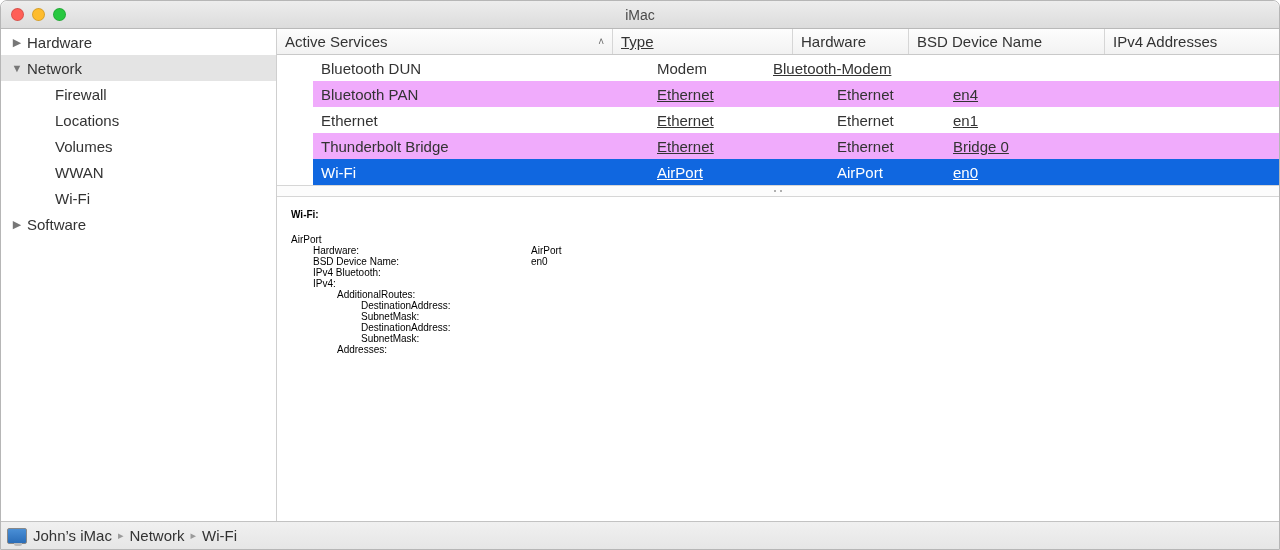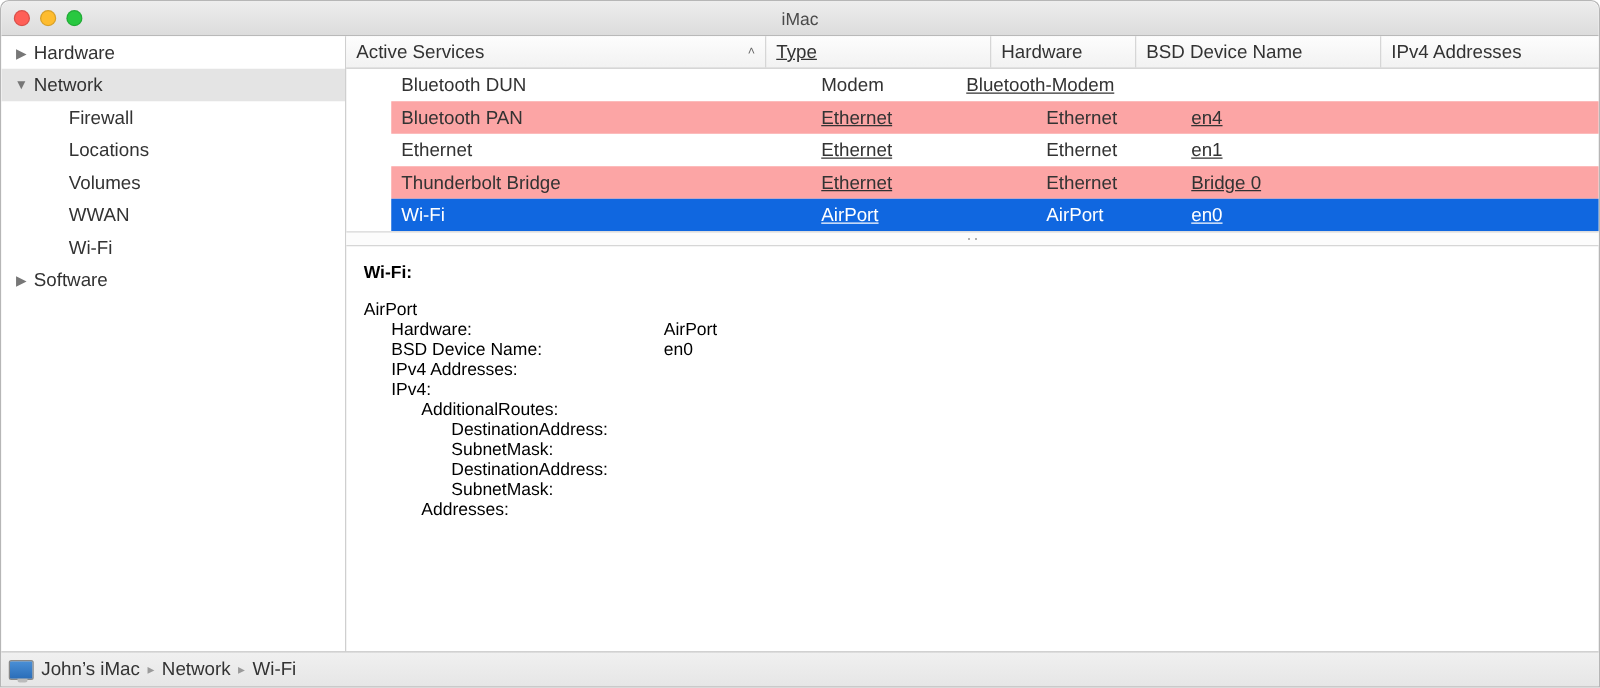--- a/index.html
+++ b/index.html
@@ -109,21 +109,21 @@
     
     .tbody { }
     .trow {
       display: flex;
       height: 26px;
       align-items: center;
       font-size: 15px;
       color: #333;
       margin-left: 36px;
     }
-    .trow.alt { background: #fca5a5; }
+    .trow.alt { background: #f0abfc; }
     .trow.selected { background: #1067e0; color: #fff; }
     .td { padding: 0 8px; white-space: nowrap; overflow: hidden; }
     .td.col-service { width: 336px; }
     .td.col-type { width: 180px; }
     .td.col-hw { width: 116px; }
     .td.col-bsd { width: 196px; text-decoration: underline; }
     .td.col-ipv4 { flex: 1; }
 
     
     .splitter {
@@ -140,21 +140,21 @@
       width: 10px; height: 4px;
       background: radial-gradient(circle at 2px 2px, #b0b0b0 1px, transparent 1px),
                   radial-gradient(circle at 8px 2px, #b0b0b0 1px, transparent 1px);
     }
 
     
     .detail {
       flex: 1;
       overflow-y: auto;
       padding: 12px 14px 6px 14px;
-      font-size: 14px;
+      font-size: 10px;
       color: #000;
       font-family: "Helvetica Neue", Helvetica, Arial, sans-serif;
     }
     .detail-title { font-weight: bold; margin-bottom: 14px; }
     .kv-row { display: flex; }
     .kv-key { width: 240px; padding-left: 22px; }
     .kv-val { }
     .nested1 { padding-left: 46px; }
     .nested2 { padding-left: 70px; }
 
@@ -301,21 +301,21 @@
       </div>
       <div class="kv-row">
         <div class="kv-key">Hardware:</div>
         <div class="kv-val">AirPort</div>
       </div>
       <div class="kv-row">
         <div class="kv-key">BSD Device Name:</div>
         <div class="kv-val">en0</div>
       </div>
       <div class="kv-row">
-        <div class="kv-key">IPv4 Addresses:</div>
+        <div class="kv-key">IPv4 Bluetooth:</div>
         <div class="kv-val"></div>
       </div>
       <div class="kv-row">
         <div class="kv-key">IPv4:</div>
         <div class="kv-val"></div>
       </div>
       <div class="nested1">AdditionalRoutes:</div>
       <div class="nested2">DestinationAddress:</div>
       <div class="nested2">SubnetMask:</div>
       <div class="nested2">DestinationAddress:</div>

